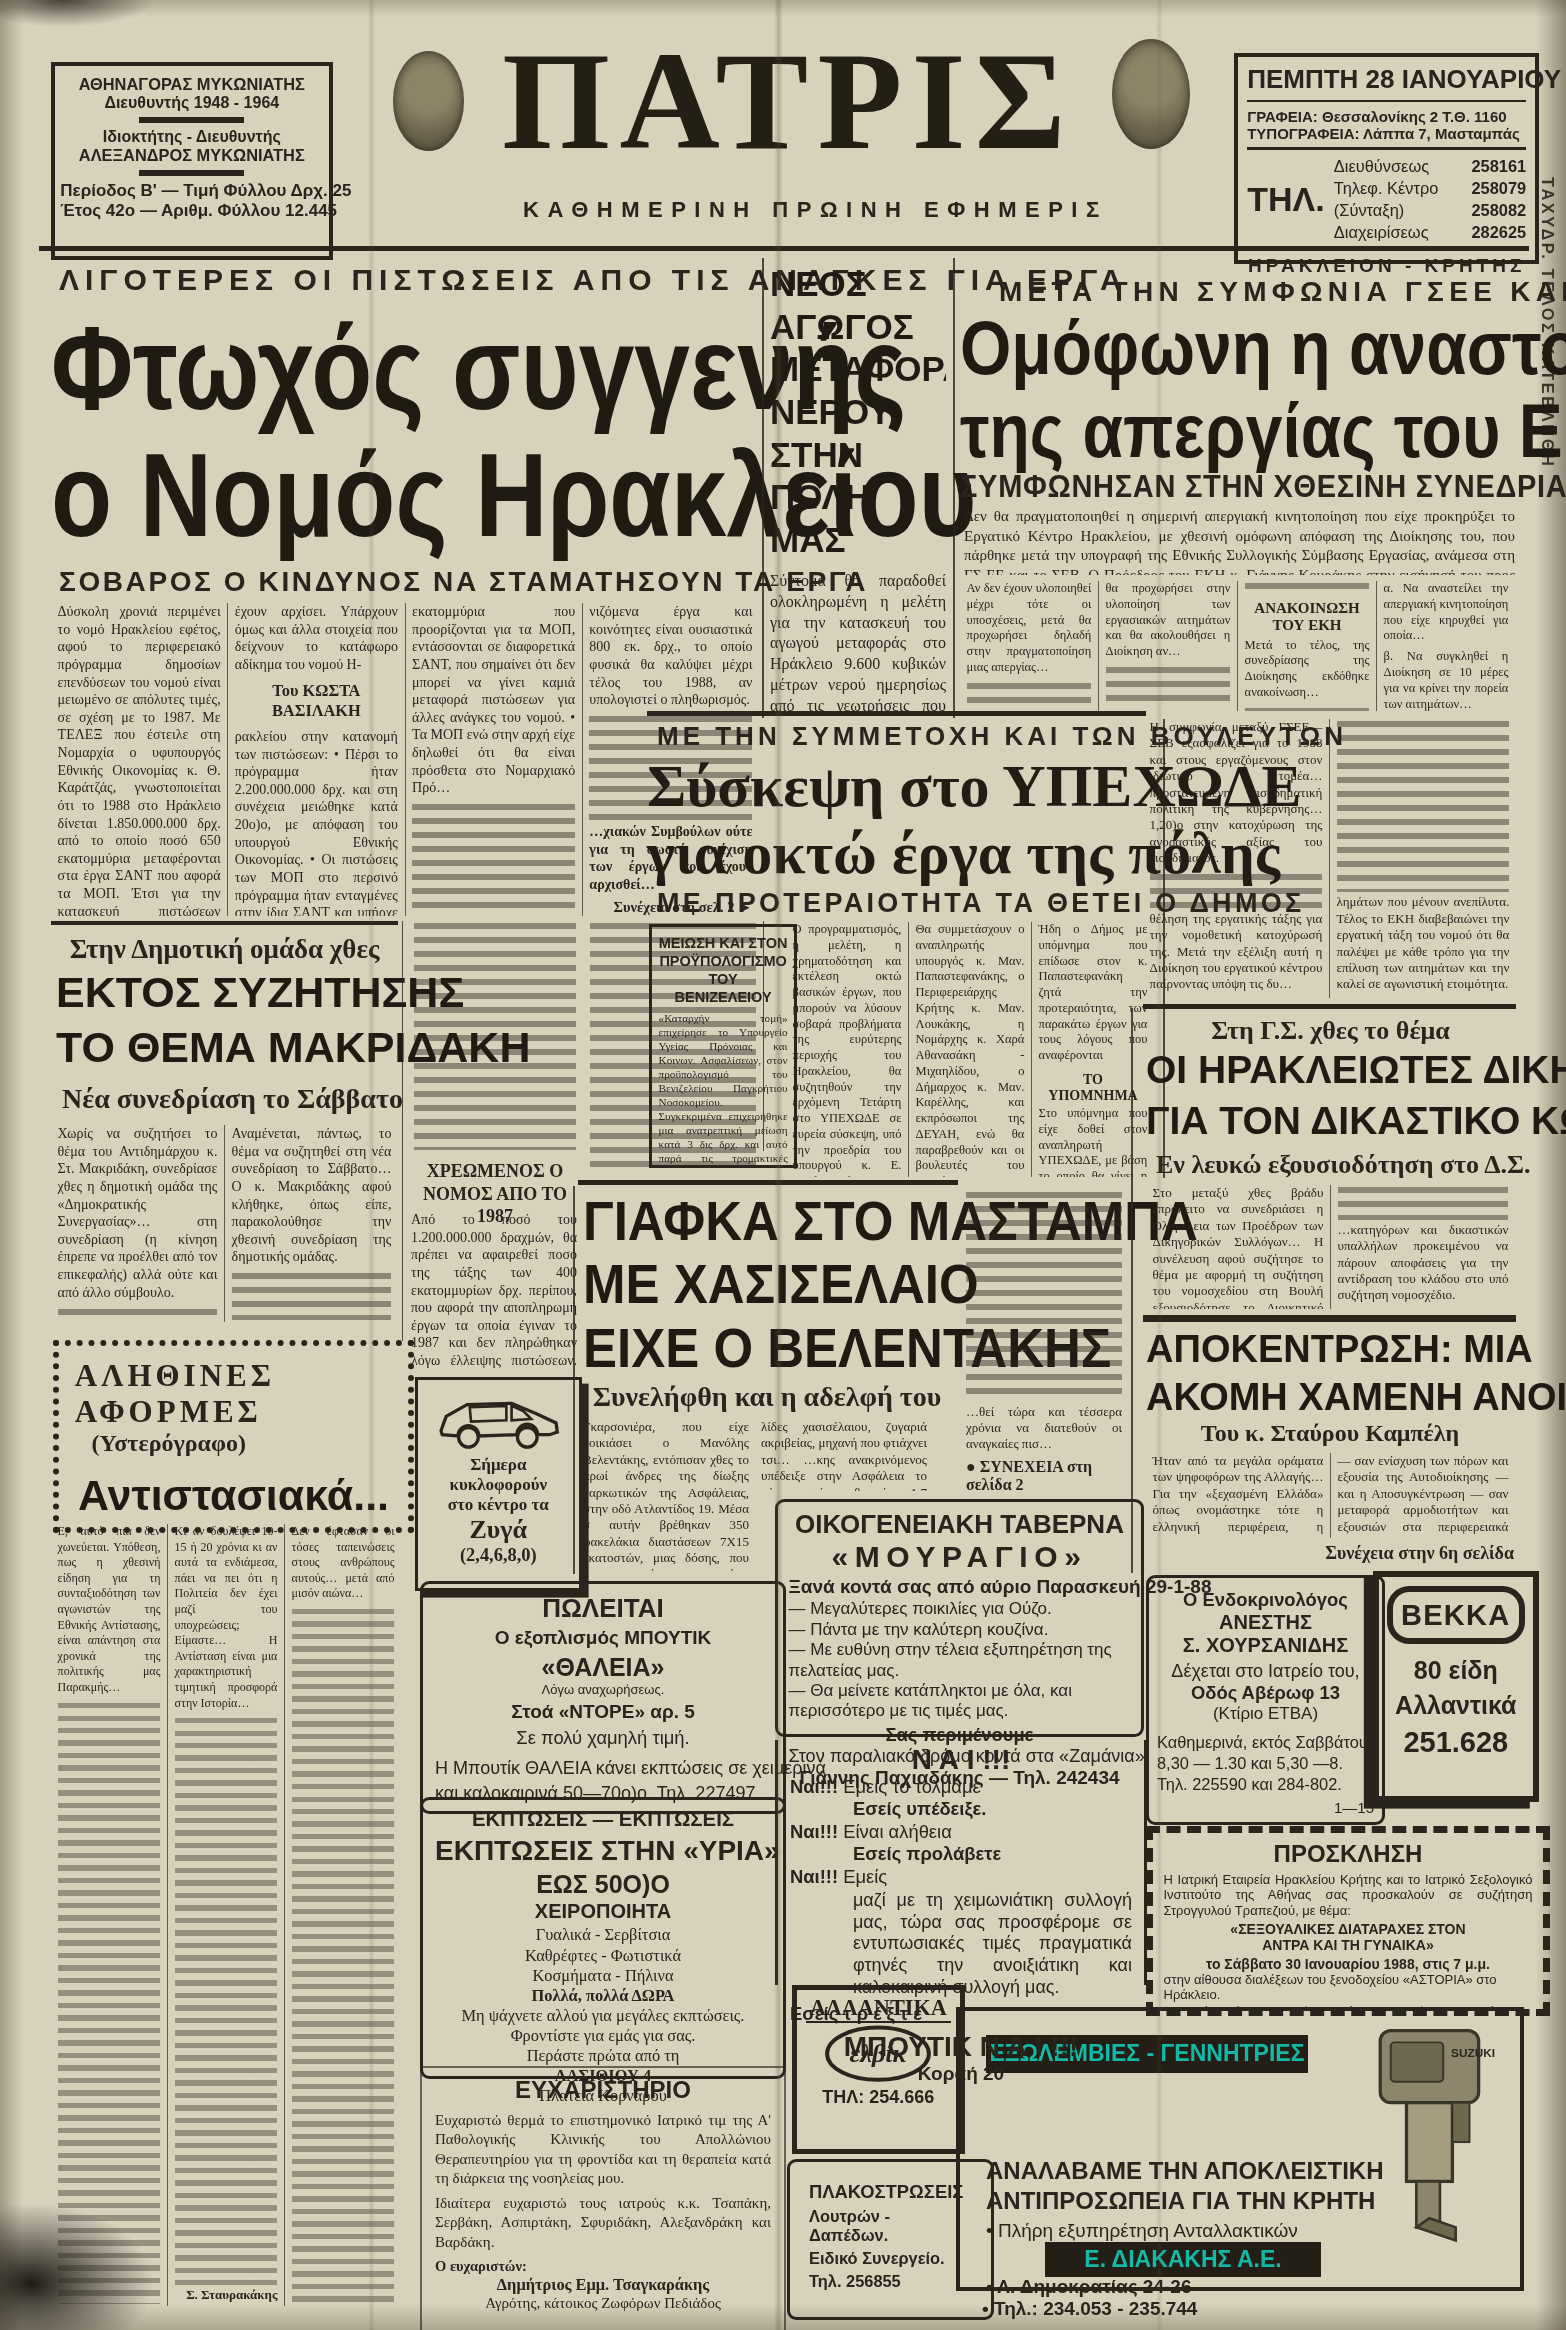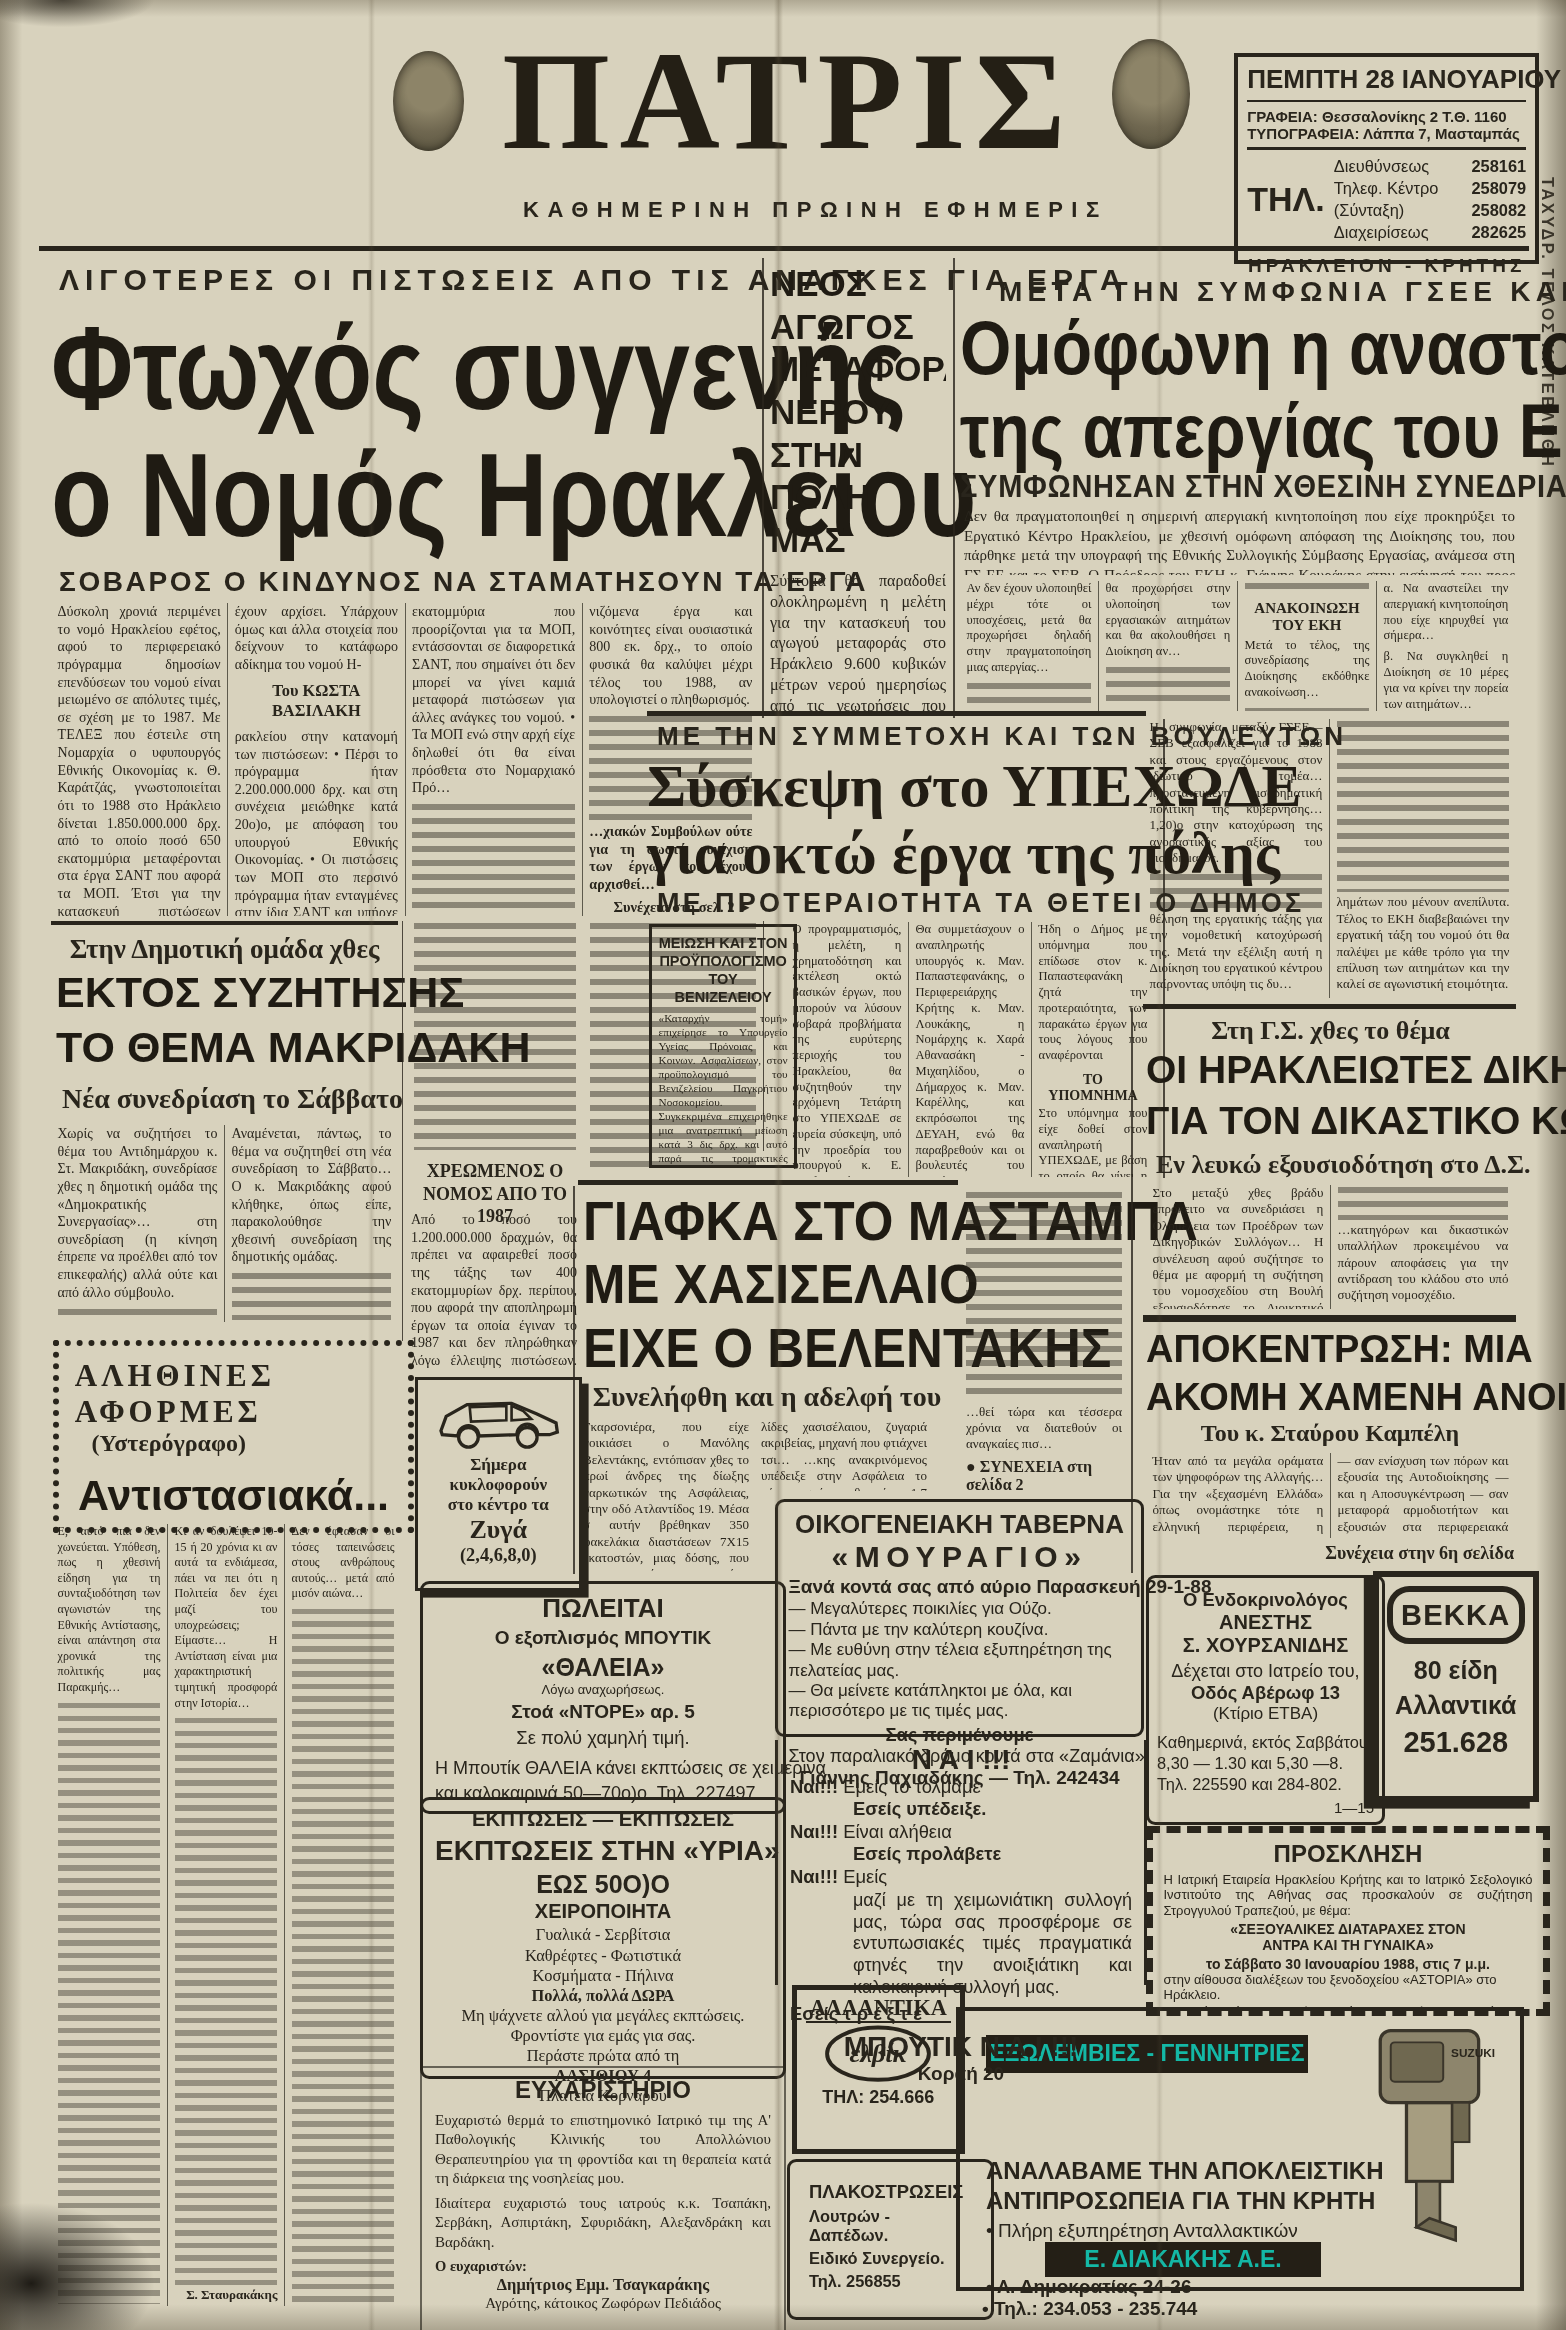--- a/index.html
+++ b/index.html
@@ -43,20 +43,30 @@
   .tagline-wrap:before,.tagline-wrap:after{content:"";flex:1;border-top:2.6px double #29251c;}
   .telrow{display:flex;justify-content:space-between;font-size:16.4px;line-height:1.35;font-family:"Liberation Sans",sans-serif;}
   .telrow .n{font-weight:bold;}
   .portrait{border-radius:50%;background:radial-gradient(circle at 50% 38%, #8d8468 0 30%, #6f6750 60%, #55503c 100%);box-shadow:inset 0 0 9.2px rgba(20,17,12,.7);}
 </style>
 </head>
 <body>
 
 <div class="page">
 
+  <div class="a box" style="left:51px;top:62px;width:263px;height:176px;border-width:4px;padding:9.2px 5.3px 5.3px;">
+    <div class="c b sans" style="font-size:16.4px;">ΑΘΗΝΑΓΟΡΑΣ ΜΥΚΩΝΙΑΤΗΣ</div>
+    <div class="c b sans" style="font-size:16px;">Διευθυντής 1948 - 1964</div>
+    <div style="width:105px;height:5.3px;background:#29251c;margin:5.3px auto;"></div>
+    <div class="c b sans" style="font-size:16px;">Ιδιοκτήτης - Διευθυντής</div>
+    <div class="c b sans" style="font-size:16.4px;">ΑΛΕΞΑΝΔΡΟΣ ΜΥΚΩΝΙΑΤΗΣ</div>
+    <div style="width:105px;height:5.3px;background:#29251c;margin:5.3px auto;"></div>
+    <div class="c b sans nw" style="font-size:17px;">Περίοδος Β' — Τιμή Φύλλου Δρχ. 25</div>
+    <div class="c b sans nw" style="font-size:17px;">Έτος 42ο — Αριθμ. Φύλλου 12.445</div>
+  </div>
 
   <div class="a portrait" style="left:393px;top:51px;width:71px;height:100px;"></div>
   <div class="a portrait" style="left:1112px;top:39px;width:78px;height:110px;"></div>
 
   <div class="a c nw" style="left:468px;top:32px;width:641px;font-family:'Liberation Serif',serif;font-weight:900;font-size:139px;line-height:1;letter-spacing:9.2px;color:#241f15;">ΠΑΤΡΙΣ</div>
   <div class="a tagline-wrap" style="left:506px;top:197px;width:565px;">
     <span class="b sans nw" style="font-size:22px;letter-spacing:8.5px;">ΚΑΘΗΜΕΡΙΝΗ ΠΡΩΙΝΗ ΕΦΗΜΕΡΙΣ</span>
   </div>
 
   <div class="a box" style="left:1234px;top:53px;width:279px;height:192px;border-width:4.6px;padding:6.6px 9.2px 4px;">
@@ -156,21 +166,21 @@
         <p class="bt" style="font-size:12.5px;">θα προχωρήσει στην υλοποίηση των εργασιακών αιτημάτων και θα ακολουθήσει η Διοίκηση αν…</p>
         <div class="gh"></div>
       </div>
     <div class="col">
         <div class="gh" style="max-height:26px;"></div>
         <div class="c b serif" style="font-size:15px;margin:4px 0;">ΑΝΑΚΟΙΝΩΣΗ ΤΟΥ ΕΚΗ</div>
         <p class="bt" style="font-size:12.5px;">Μετά το τέλος, της συνεδρίασης της Διοίκησης εκδόθηκε ανακοίνωση…</p>
         <div class="gh"></div>
       </div>
     <div class="col">
-        <p class="bt" style="font-size:12.5px;">α. Να αναστείλει την απεργιακή κινητοποίηση που είχε κηρυχθεί για σήμερα…</p>
+        <p class="bt" style="font-size:12.5px;">α. Να αναστείλει την απεργιακή κινητοποίηση που είχε κηρυχθεί για οποία…</p>
         <p class="bt" style="font-size:12.5px;">β. Να συγκληθεί η Διοίκηση σε 10 μέρες για να κρίνει την πορεία των αιτημάτων…</p>
       </div>
   </div>
   <div class="a cols" style="left:1143px;top:719px;width:373px;height:279px;">
     <div class="col">
         <p class="bt" style="font-size:13px;">Η συμφωνία μεταξύ ΓΣΕΕ— ΣΕΒ εξασφαλίζει για το 1988 και στους εργαζόμενους στον ιδιωτικό τομέα… προστατευμένη εισοδηματική πολιτική της κυβέρνησης… 1,20)ο στην κατοχύρωση της αγοραστικής αξίας του εισοδήματος.</p>
         <div class="gh"></div>
         <p class="bt" style="font-size:13px;">θέληση της εργατικής τάξης για την νομοθετική κατοχύρωσή της. Μετά την εξέλιξη αυτή η Διοίκηση του εργατικού κέντρου παίρνοντας υπόψη τις δυ…</p>
       </div>
     <div class="col">

